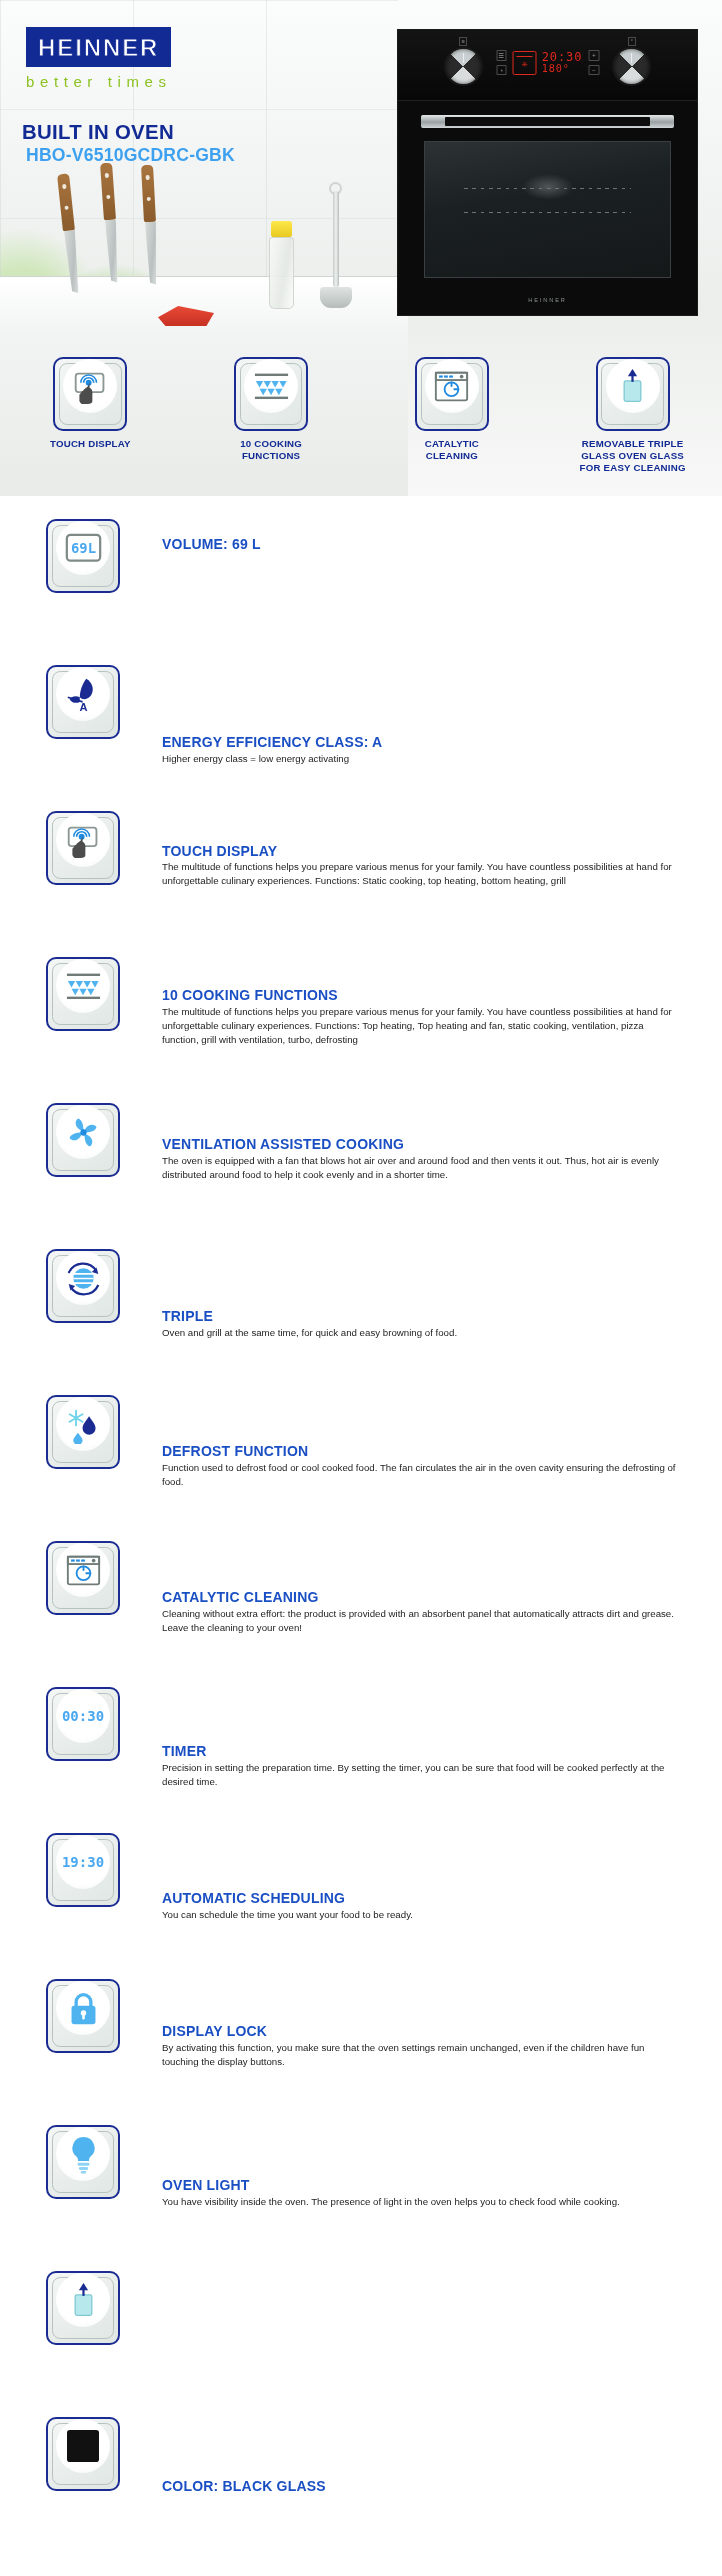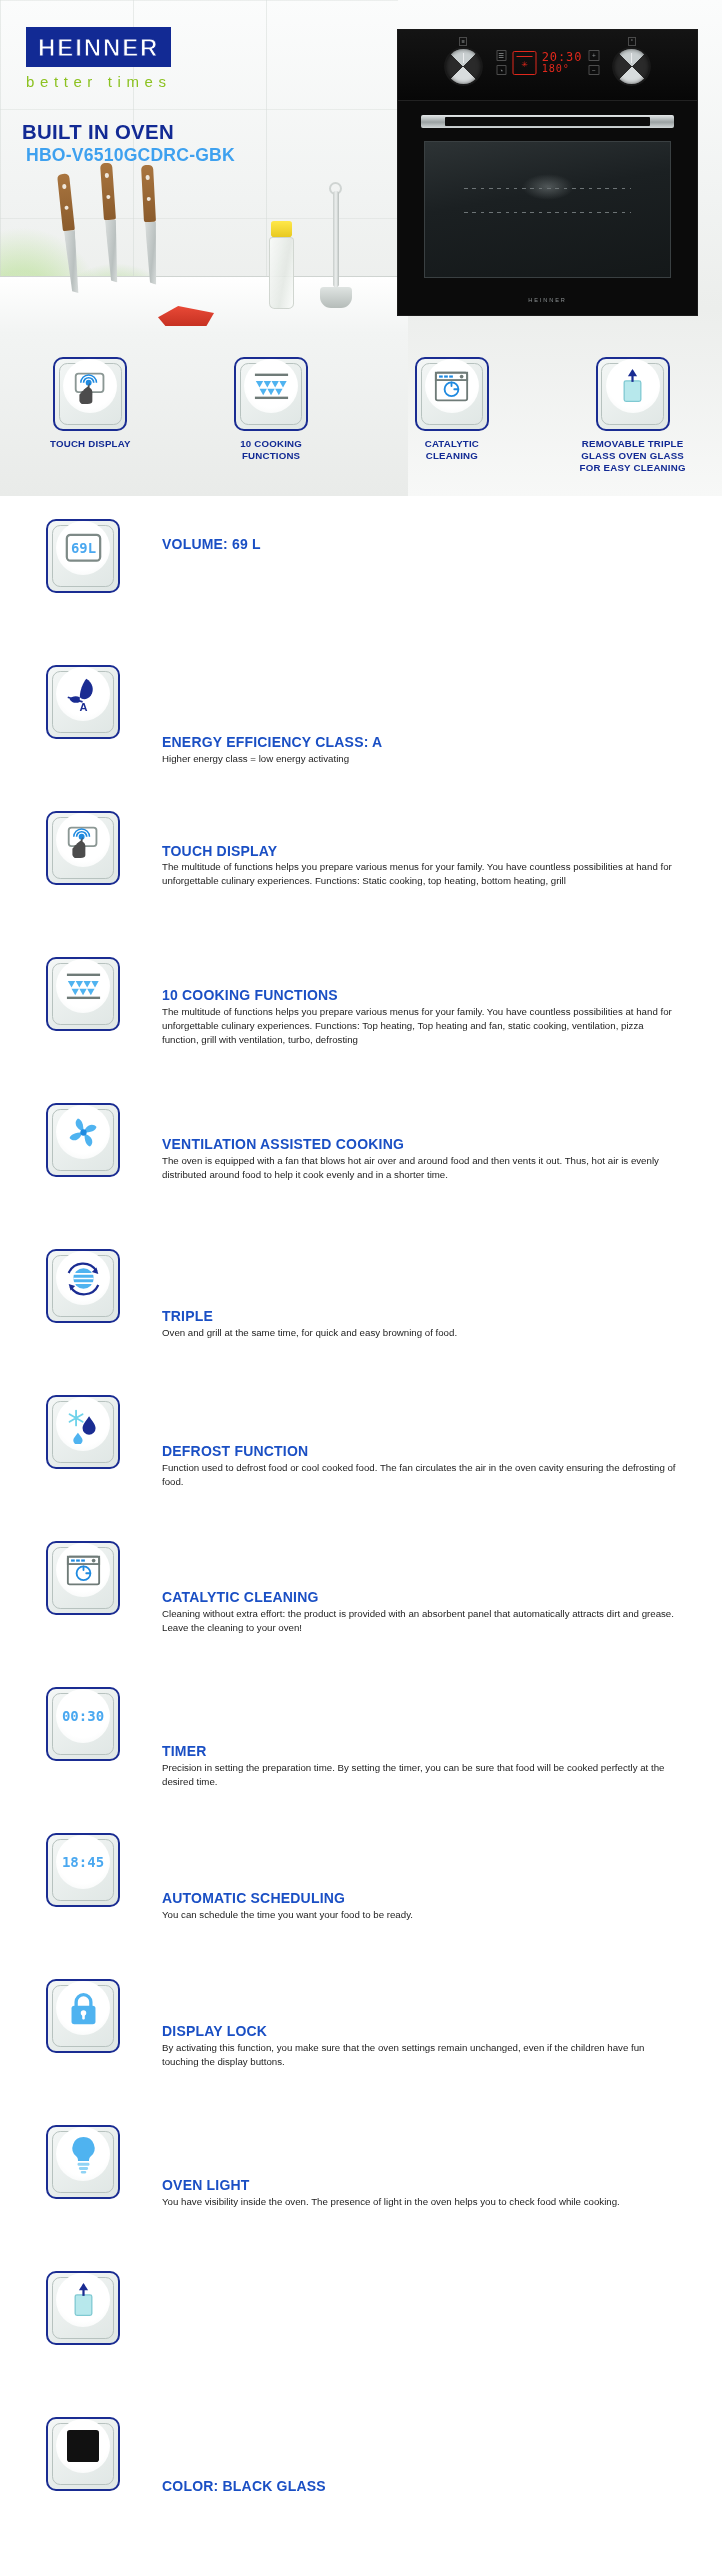--- a/index.html
+++ b/index.html
@@ -613,21 +613,21 @@
     </div>
     <div class="feature-text">
       <div class="feature-title">TIMER</div>
       <div class="feature-desc">Precision in setting the preparation time. By setting the timer, you can be sure that food will be cooked perfectly at the desired time.</div>
     </div>
   </div>
 
   <div class="feature-row row-schedule">
     <div class="tile">
       <div class="disc">
-        <span class="lcd" style="font-size:14px;">18:45</span>
+        <span class="lcd" style="font-size:14px;">19:30</span>
       </div>
     </div>
     <div class="feature-text">
       <div class="feature-title">AUTOMATIC SCHEDULING</div>
       <div class="feature-desc">You can schedule the time you want your food to be ready.</div>
     </div>
   </div>
 
   <div class="feature-row row-lock">
     <div class="tile">

